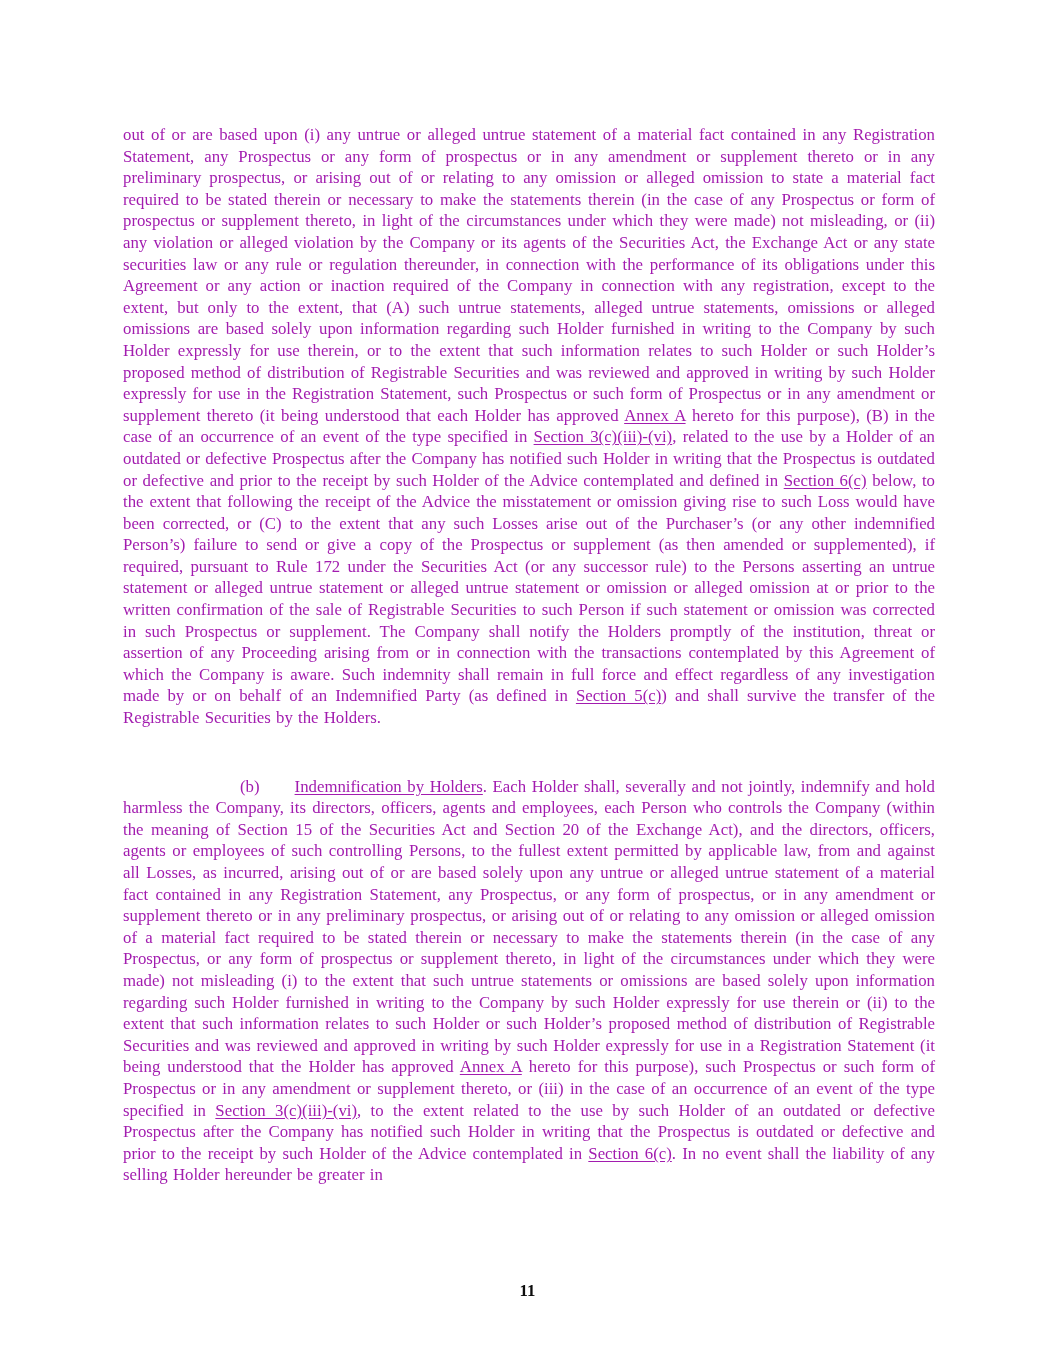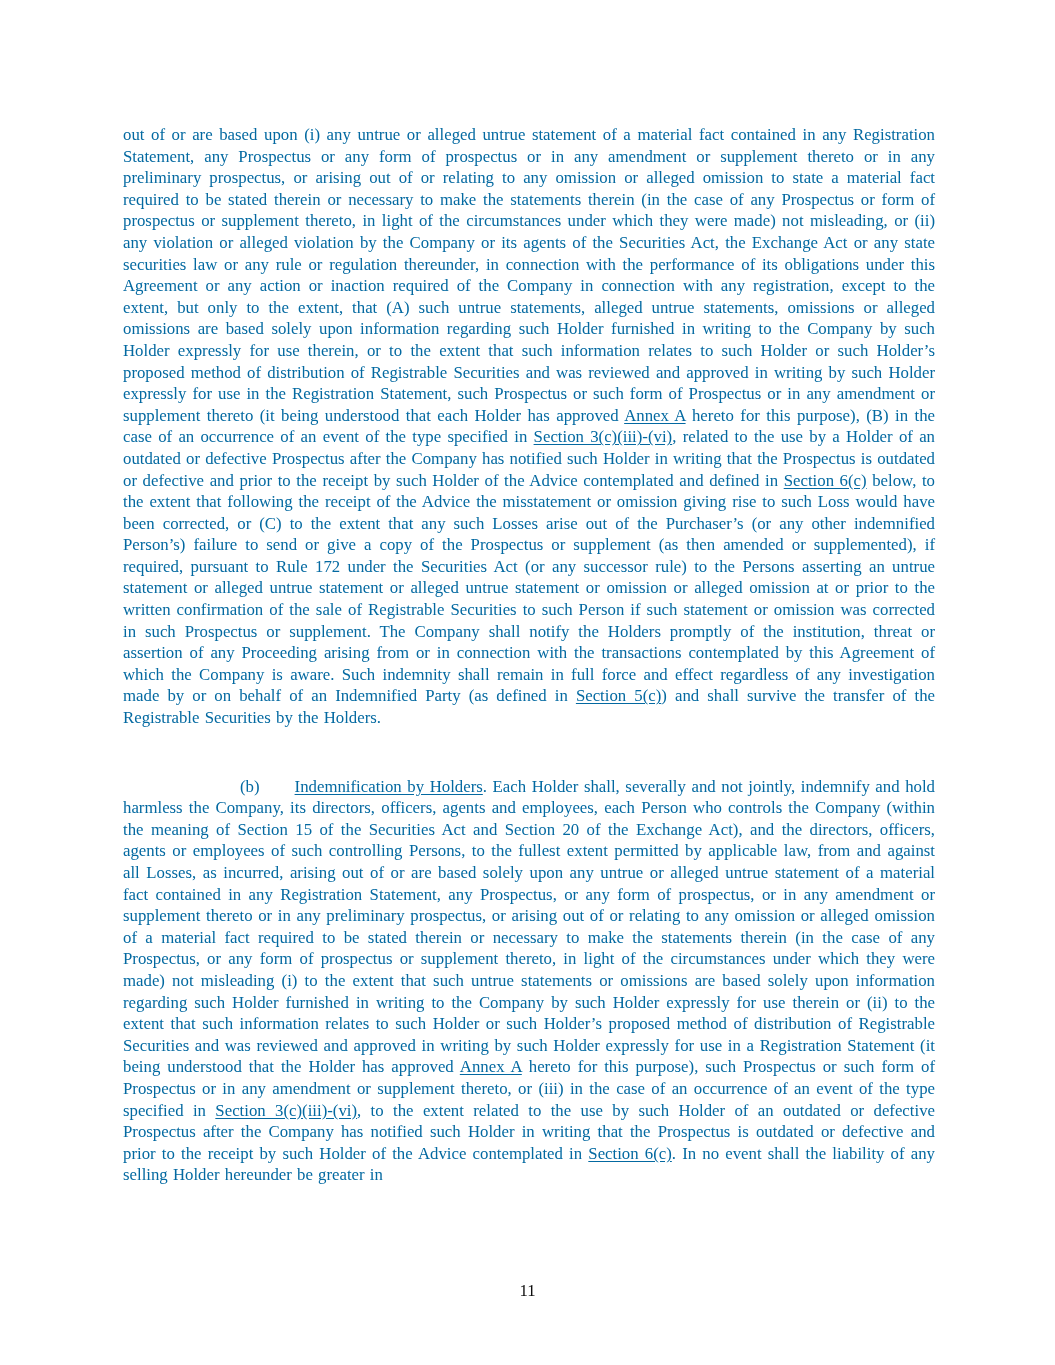--- a/index.html
+++ b/index.html
@@ -20,21 +20,21 @@
     position: absolute;
     left: 123px;
     top: 124px;
     width: 812px;
   }
   p.para {
     margin: 0;
     font-size: 16.8px;
     line-height: 21.6px;
     text-align: justify;
-    color: #0369a1;
+    color: #a21caf;
     word-spacing: 0.06em;
   }
   p.para.spaced-before {
     margin-top: 47px;
   }
   p.para.indent-first {
     text-indent: 117px;
   }
   .u {
     text-decoration: underline;
@@ -47,20 +47,21 @@
   .page-number {
     position: absolute;
     top: 1280px;
     left: 0;
     width: 100%;
     text-align: center;
     font-size: 16.8px;
     line-height: 21.6px;
     color: #0d0d0d;
     font-family: "Liberation Serif", "DejaVu Serif", serif;
+    font-weight: bold;
   }
 </style>
 </head>
 <body>
 
 <div class="page">
   <div class="text-block">
     <p class="para"><span>out of or are based upon (i) any untrue or alleged untrue statement of a material fact contained in any Registration Statement, any Prospectus or any form of prospectus or in any amendment or supplement thereto or in any preliminary prospectus, or arising out of or relating to any omission or alleged omission to state a material fact required to be stated therein or necessary to make the statements therein (in the case of any Prospectus or form of prospectus or supplement thereto, in light of the circumstances under which they were made) not misleading, or (ii) any violation or alleged violation by the Company or its agents of the Securities Act, the Exchange Act or any state securities law or any rule or regulation thereunder, in connection with the performance of its obligations under this Agreement or any action or inaction required of the Company in connection with any registration, except to the extent, but only to the extent, that (A) such untrue statements, alleged untrue statements, omissions or alleged omissions are based solely upon information regarding such Holder furnished in writing to the Company by such Holder expressly for use therein, or to the extent that such information relates to such Holder or such Holder’s proposed method of distribution of Registrable Securities and was reviewed and approved in writing by such Holder expressly for use in the Registration Statement, such Prospectus or such form of Prospectus or in any amendment or supplement thereto (it being understood that each Holder has approved </span><span class="u">Annex A</span><span> hereto for this purpose), (B) in the case of an occurrence of an event of the type specified in </span><span class="u">Section 3(c)(iii)-(vi)</span><span>, related to the use by a Holder of an outdated or defective Prospectus after the Company has notified such Holder in writing that the Prospectus is outdated or defective and prior to the receipt by such Holder of the Advice contemplated and defined in </span><span class="u">Section 6(c)</span><span> below, to the extent that following the receipt of the Advice the misstatement or omission giving rise to such Loss would have been corrected, or (C) to the extent that any such Losses arise out of the Purchaser’s (or any other indemnified Person’s) failure to send or give a copy of the Prospectus or supplement (as then amended or supplemented), if required, pursuant to Rule 172 under the Securities Act (or any successor rule) to the Persons asserting an untrue statement or alleged untrue statement or alleged untrue statement or omission or alleged omission at or prior to the written confirmation of the sale of Registrable Securities to such Person if such statement or omission was corrected in such Prospectus or supplement. The Company shall notify the Holders promptly of the institution, threat or assertion of any Proceeding arising from or in connection with the transactions contemplated by this Agreement of which the Company is aware. Such indemnity shall remain in full force and effect regardless of any investigation made by or on behalf of an Indemnified Party (as defined in </span><span class="u">Section 5(c)</span><span>) and shall survive the transfer of the Registrable Securities by the Holders.</span></p>
     <p class="para spaced-before indent-first"><span>(b)</span><span class="tab"></span><span class="u">Indemnification by Holders</span><span>. Each Holder shall, severally and not jointly, indemnify and hold harmless the Company, its directors, officers, agents and employees, each Person who controls the Company (within the meaning of Section 15 of the Securities Act and Section 20 of the Exchange Act), and the directors, officers, agents or employees of such controlling Persons, to the fullest extent permitted by applicable law, from and against all Losses, as incurred, arising out of or are based solely upon any untrue or alleged untrue statement of a material fact contained in any Registration Statement, any Prospectus, or any form of prospectus, or in any amendment or supplement thereto or in any preliminary prospectus, or arising out of or relating to any omission or alleged omission of a material fact required to be stated therein or necessary to make the statements therein (in the case of any Prospectus, or any form of prospectus or supplement thereto, in light of the circumstances under which they were made) not misleading (i) to the extent that such untrue statements or omissions are based solely upon information regarding such Holder furnished in writing to the Company by such Holder expressly for use therein or (ii) to the extent that such information relates to such Holder or such Holder’s proposed method of distribution of Registrable Securities and was reviewed and approved in writing by such Holder expressly for use in a Registration Statement (it being understood that the Holder has approved </span><span class="u">Annex A</span><span> hereto for this purpose), such Prospectus or such form of Prospectus or in any amendment or supplement thereto, or (iii) in the case of an occurrence of an event of the type specified in </span><span class="u">Section 3(c)(iii)-(vi)</span><span>, to the extent related to the use by such Holder of an outdated or defective Prospectus after the Company has notified such Holder in writing that the Prospectus is outdated or defective and prior to the receipt by such Holder of the Advice contemplated in </span><span class="u">Section 6(c)</span><span>. In no event shall the liability of any selling Holder hereunder be greater in</span></p>
   </div>

